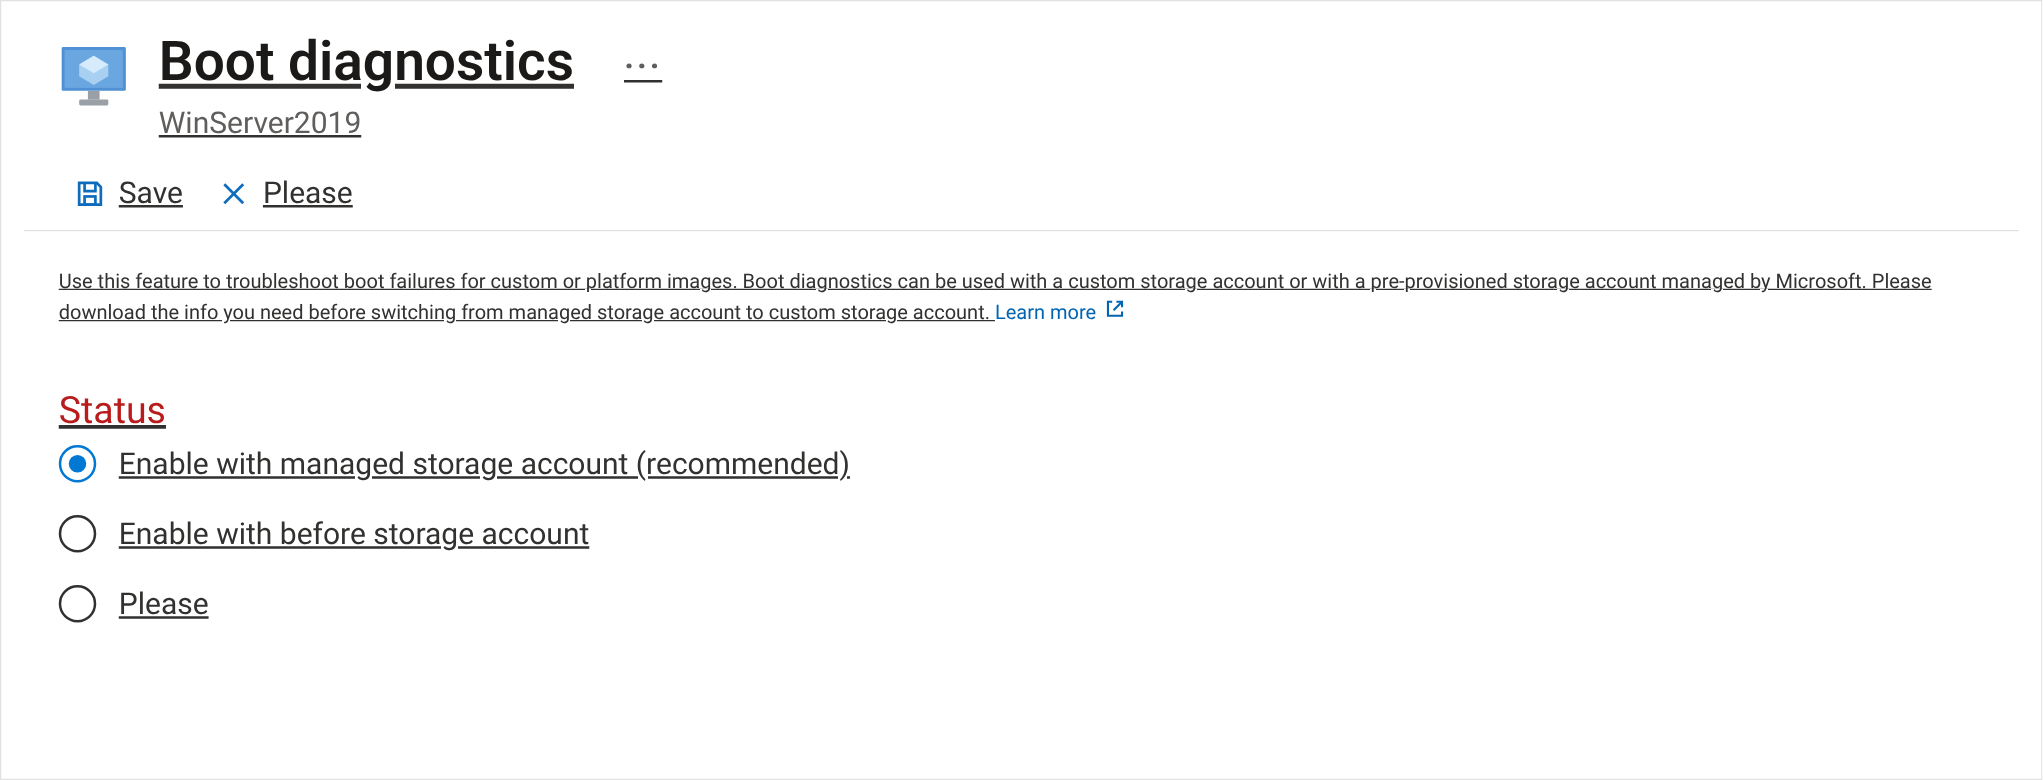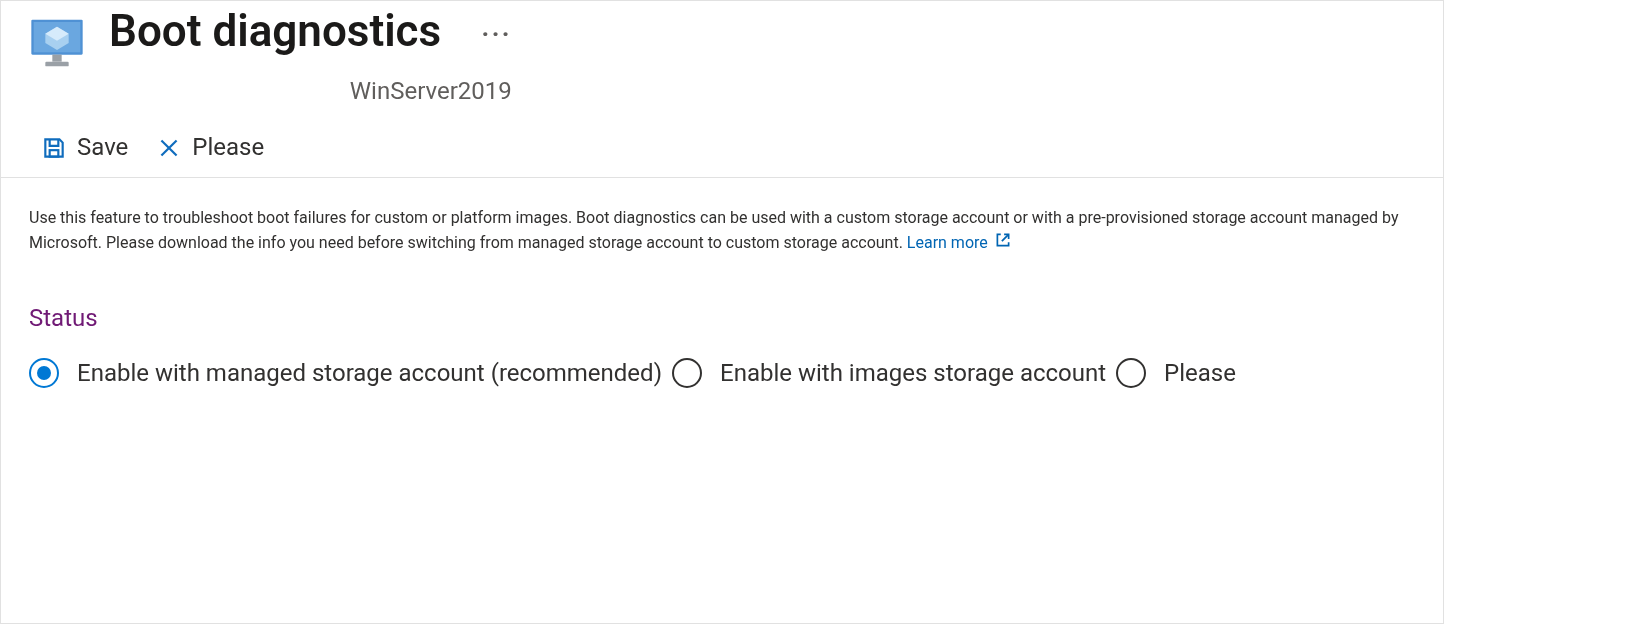--- a/index.html
+++ b/index.html
@@ -5,23 +5,24 @@
   * { box-sizing: border-box; }
   body {
     margin: 0;
     font-family: "Segoe UI", -apple-system, BlinkMacSystemFont, Roboto, sans-serif;
     font-size: 22px;
     color: #323130;
     background: #fff;
   }
   .panel {
     border: 1px solid #e1e1e1;
-    width: 1444px;
+    width: 1634px;
     height: 624px;
-    padding: 0;
+    padding: 18px;
+    text-decoration: underline;
   }
 
   
   .header {
     display: flex;
     align-items: flex-start;
     padding: 6px 20px 0 28px;
   }
   .resource-icon {
     width: 56px;
@@ -49,22 +50,21 @@
     margin-left: 40px;
     letter-spacing: 2px;
     cursor: pointer;
     line-height: 1;
     position: relative;
     top: 4px;
   }
   .subtitle {
     font-size: 24px;
     color: #605e5c;
-    margin-top: 22px;
-    text-align: right;
+    margin-top: 11px;
   }
 
   
   .toolbar {
     display: flex;
     align-items: center;
     gap: 28px;
     padding: 28px 20px 16px 40px;
   }
   .tool-btn {
@@ -111,28 +111,28 @@
   }
   .learn-more .ext-icon {
     width: 18px;
     height: 18px;
   }
 
   .status-block {
     margin-top: 48px;
   }
   .status-label {
-    font-size: 24px;
-    color: #701a75;
-    margin-bottom: 26px;
+    font-size: 30px;
+    color: #b91c1c;
+    margin-bottom: 10px;
   }
   .radio-group {
     display: flex;
-    flex-direction: row;
-    gap: 10px;
+    flex-direction: column;
+    gap: 26px;
   }
   .radio-row {
     display: flex;
     align-items: center;
     gap: 18px;
     cursor: pointer;
     font-size: 24px;
     color: #323130;
   }
   .radio {
@@ -228,21 +228,21 @@
 
         <label class="radio-row">
           <span class="radio checked">
               <span class="dot"></span>
             </span>
           <span>Enable with managed storage account (recommended)</span>
         </label>
 
         <label class="radio-row">
           <span class="radio"></span>
-          <span>Enable with images storage account</span>
+          <span>Enable with before storage account</span>
         </label>
 
         <label class="radio-row">
           <span class="radio"></span>
           <span>Please</span>
         </label>
 
       </div>
     </div>
   </div>

